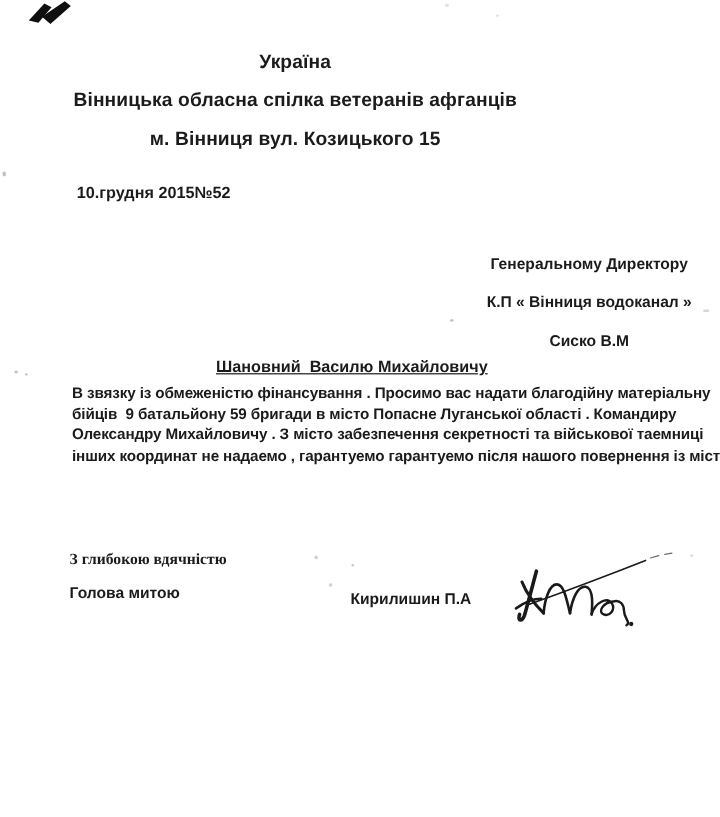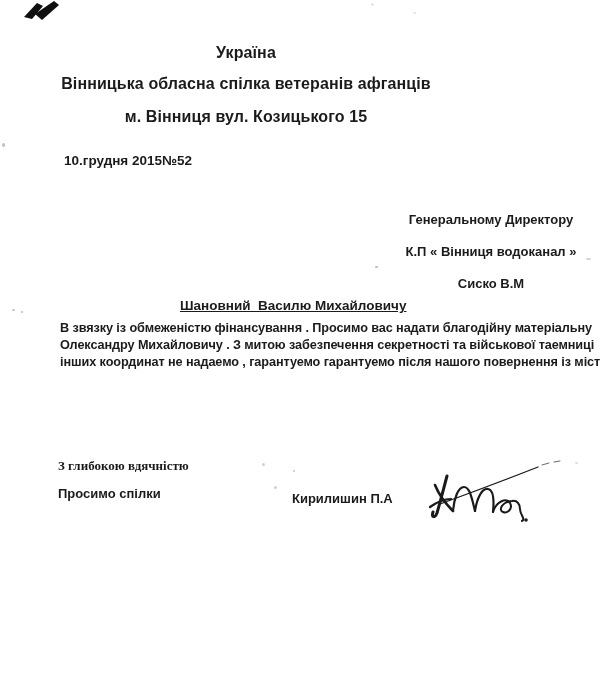--- a/index.html
+++ b/index.html
@@ -117,26 +117,27 @@
   <div class="abs recipient">
     <div class="r-line">Генеральному Директору</div>
     <div class="r-line">К.П « Вінниця водоканал »</div>
     <div class="r-line">Сиско В.М</div>
   </div>
 
   <div class="abs salutation">Шановний  Василю Михайловичу</div>
 
   <div class="abs para">
     <div class="p-line">В звязку із обмеженістю фінансування . Просимо вас надати благодійну матеріальну</div>
-    <div class="p-line">Олександру Михайловичу . З митою забезпечення секретності та військової таемниці</div>
+    <div class="p-line">бійців  9 батальйону 59 бригади в місто Попасне Луганської області . Командиру</div>
+    <div class="p-line">Олександру Михайловичу . З місто забезпечення секретності та військової таемниці</div>
     <div class="p-line">інших координат не надаемо , гарантуемо гарантуемо після нашого повернення із міста</div>
   </div>
 
   <div class="abs gratitude">З глибокою вдячністю</div>
-  <div class="abs role">Просимо спілки</div>
+  <div class="abs role">Голова митою</div>
   <div class="abs sig-name">Кирилишин П.А</div>
 
   <svg class="abs sig-svg" width="175" height="85" viewBox="0 0 175 85">
     <g fill="none" stroke="#1a1a1a" stroke-linecap="round">
 
       <path d="M22,52 C55,40 92,26 120,15" stroke-width="1.3"></path>
       <path d="M124,13 l7,-2 m5,-1 l6,-1" stroke-width="1" opacity="0.65"></path>
 
       <path d="M29,24 C26,35 23,47 19,61 C17,66 13,66 15,60" stroke-width="3"></path>
       <path d="M17,33 C21,43 28,52 35,59" stroke-width="2.6"></path>

